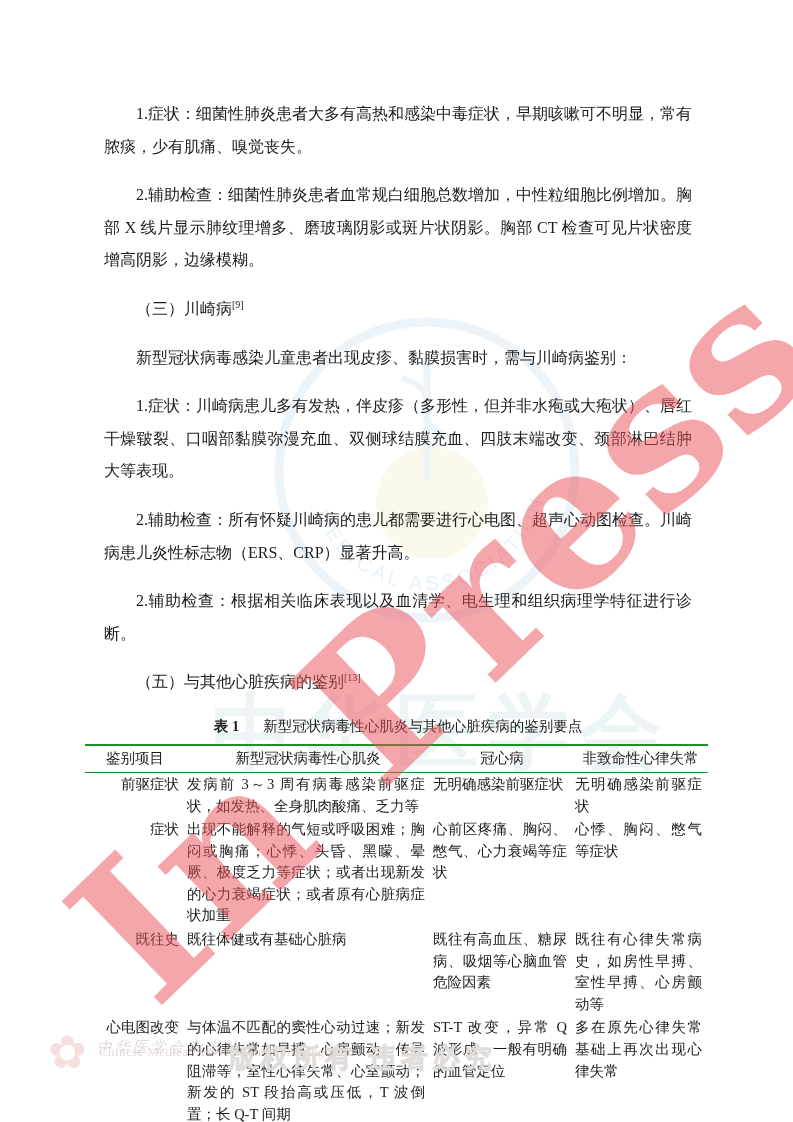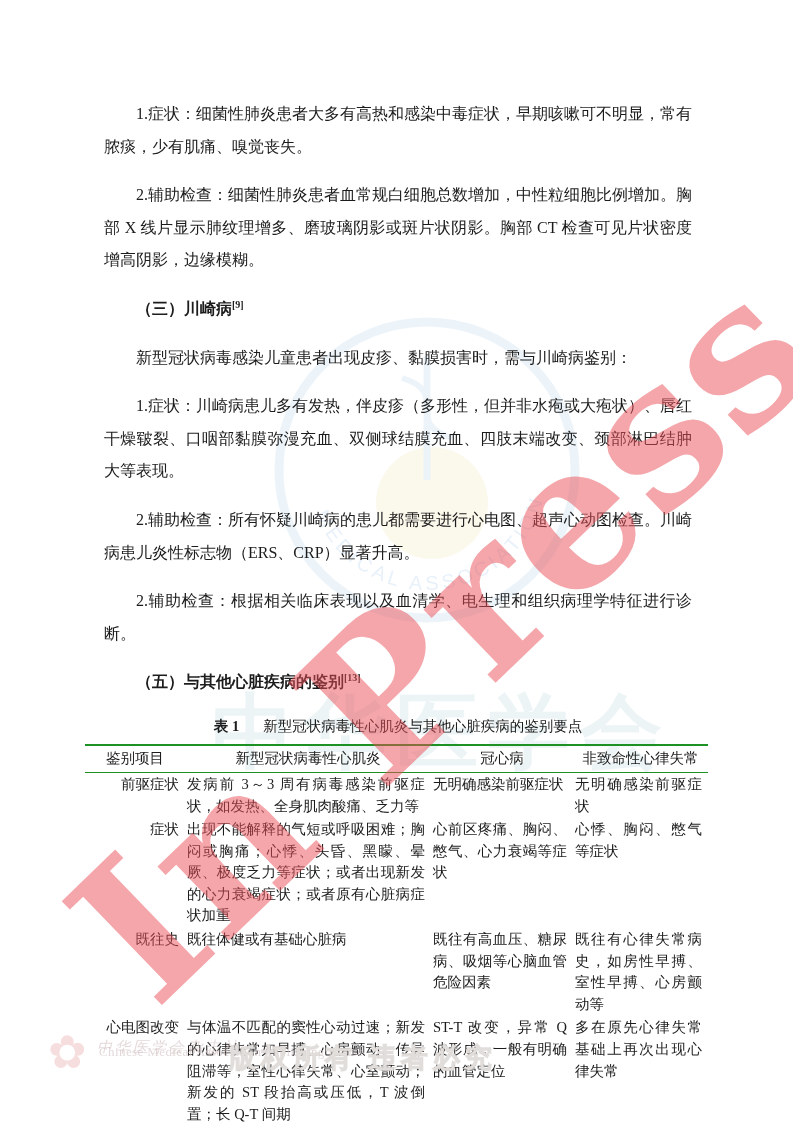--- a/index.html
+++ b/index.html
@@ -14,21 +14,21 @@
     position:absolute; left:212px; top:678px; z-index:0;
     font-size:82px; font-weight:bold; letter-spacing:10px;
     color:rgba(106,168,186,0.13); white-space:nowrap;
   }
   
   .content { position:absolute; left:88px; top:82px; width:620px; z-index:1; }
   .para {
     margin:16px; font-size:16px; line-height:32.6px;
     text-align:justify; text-indent:2em;
   }
-  .heading { font-weight:bold; }
+  .heading { font-weight:normal; }
   .ref-sup { font-size:10px; vertical-align:super; line-height:0; }
   
   .tbl-caption {
     margin:6px 0 7px 0; text-align:center; font-size:14.5px; line-height:22px;
     text-indent:0;
   }
   .tbl-caption .cap-label { font-weight:bold; margin-right:24px; }
   table.diff {
     border-collapse:collapse; table-layout:fixed; width:623px; margin-left:-3px;
     border-top:2.5px solid #1e9125; border-bottom:2.5px solid #1e9125;

